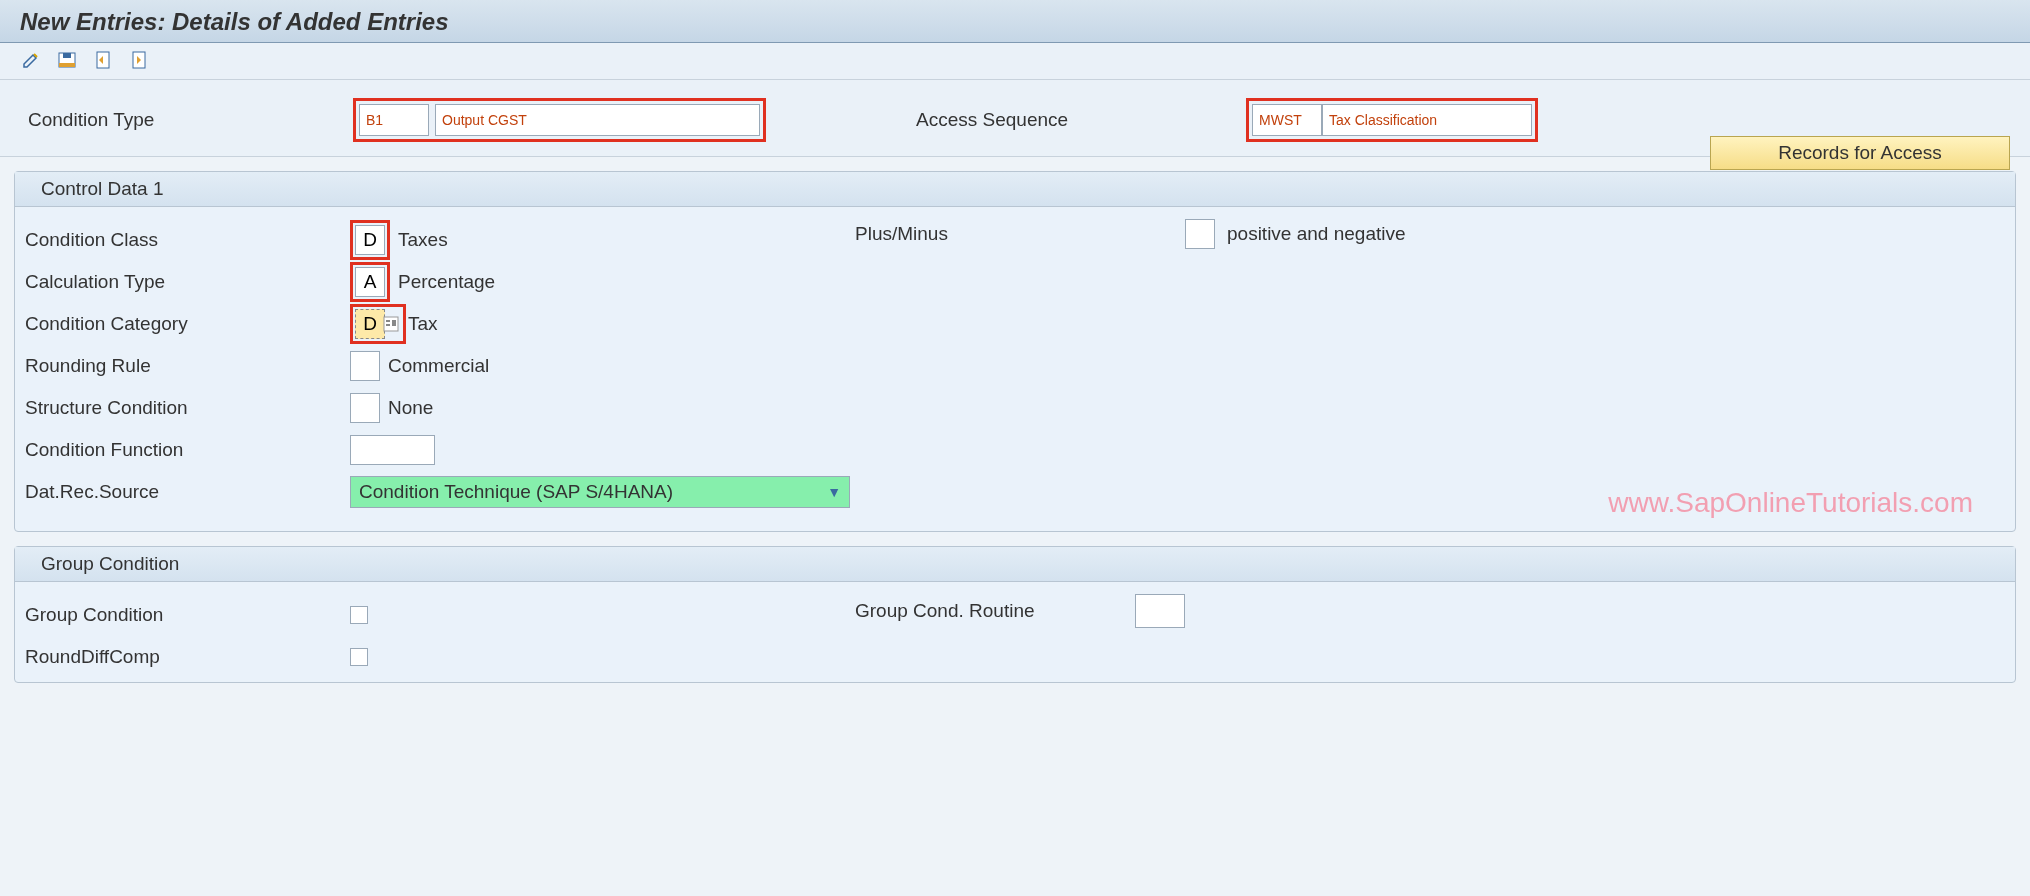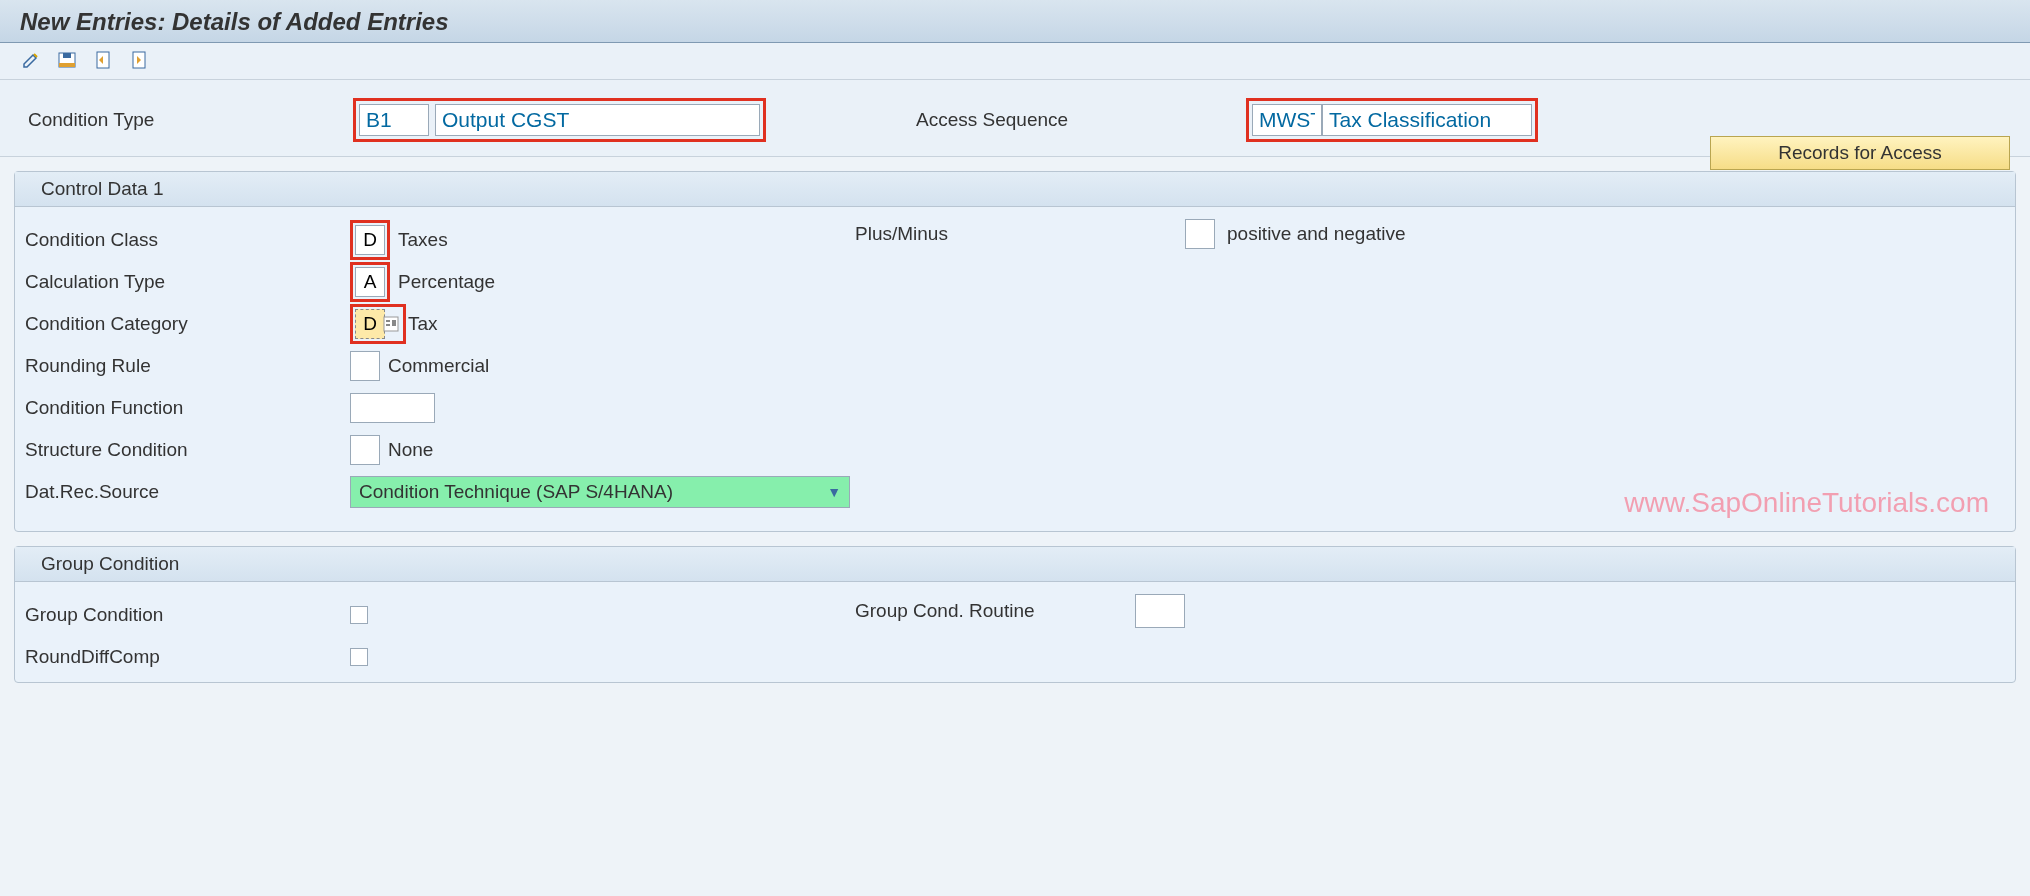--- a/index.html
+++ b/index.html
@@ -25,22 +25,22 @@
     }
     .header-row {
       display:flex;align-items:center;padding:18px 11px 14px 28px;
       background:#eaf1f8;
       border-bottom:1px solid #c8d2dc;
       position:relative;
     }
     .label {color:#333;}
     .col-lbl {width:325px;}
     .inp {
-      background:#fff;border:1px solid #9aa9b8;height:32px;font-size:21px;padding:2px 6px;
-      color:#0369a1;
+      background:#fff;border:1px solid #9aa9b8;height:32px;font-size:14px;padding:2px 6px;
+      color:#c2410c;
     }
     .code-inp {width:70px;}
     .desc-inp {width:325px;margin-left:6px;}
     .red-box {border:3px solid #e03020;padding:3px;display:inline-flex;align-items:center;}
     .hdr-right {display:flex;align-items:center;margin-left:150px;}
     .hdr-right .label{width:330px;}
     .code-inp2 {width:70px;}
     .desc-inp2 {width:210px;margin-left:0;}
     .records-btn-wrap{
       position:absolute;right:20px;top:56px;
@@ -72,21 +72,21 @@
     .right-col .label{width:330px;}
     .pm-inp{width:30px;height:30px;background:#fff;border:1px solid #9aa9b8;}
     .pm-text{margin-left:12px;}
     .func-inp{width:85px;height:30px;background:#fff;border:1px solid #9aa9b8;}
     .select{
       width:500px;height:32px;background:#86efac;border:1px solid #9aa9b8;
       display:flex;align-items:center;justify-content:space-between;padding:0 8px;cursor:pointer;
     }
     .chev{color:#3a6aa0;font-size:14px;}
     .watermark{
-      position:absolute;right:26px;bottom:12px;color:#f29fb1;font-size:28px;
+      position:absolute;right:42px;bottom:12px;color:#f29fb1;font-size:28px;
       font-family:Arial;
     }
     .chk{width:18px;height:18px;background:#fff;border:1px solid #9aa9b8;}
     .right-col2{position:absolute;left:840px;top:12px;display:flex;align-items:center;}
     .right-col2 .label{width:280px;}
     .routine-inp{width:50px;height:34px;background:#fff;border:1px solid #9aa9b8;}
     .f4-icon{width:18px;height:18px;margin-left:-2px;display:inline-block;}
   </style>
 </head>
 <body>
@@ -186,28 +186,28 @@
       <span class="desc-text" style="margin-left:2px;">Tax</span>
     </div>
 
     <div class="row">
       <span class="label">Rounding Rule</span>
       <input class="short-inp" value="" style="">
       <span class="desc-text">Commercial</span>
     </div>
 
     <div class="row">
-      <span class="label">Condition Function</span>
-      <input class="func-inp" value="" style="">
-    </div>
-
-    <div class="row">
       <span class="label">Structure Condition</span>
       <input class="short-inp" value="" style="">
       <span class="desc-text">None</span>
+    </div>
+
+    <div class="row">
+      <span class="label">Condition Function</span>
+      <input class="func-inp" value="" style="">
     </div>
 
     <div class="row">
       <span class="label">Dat.Rec.Source</span>
       <div class="select">
         <span>Condition Technique (SAP S/4HANA)</span>
         <span class="chev">▼</span>
       </div>
     </div>
 

